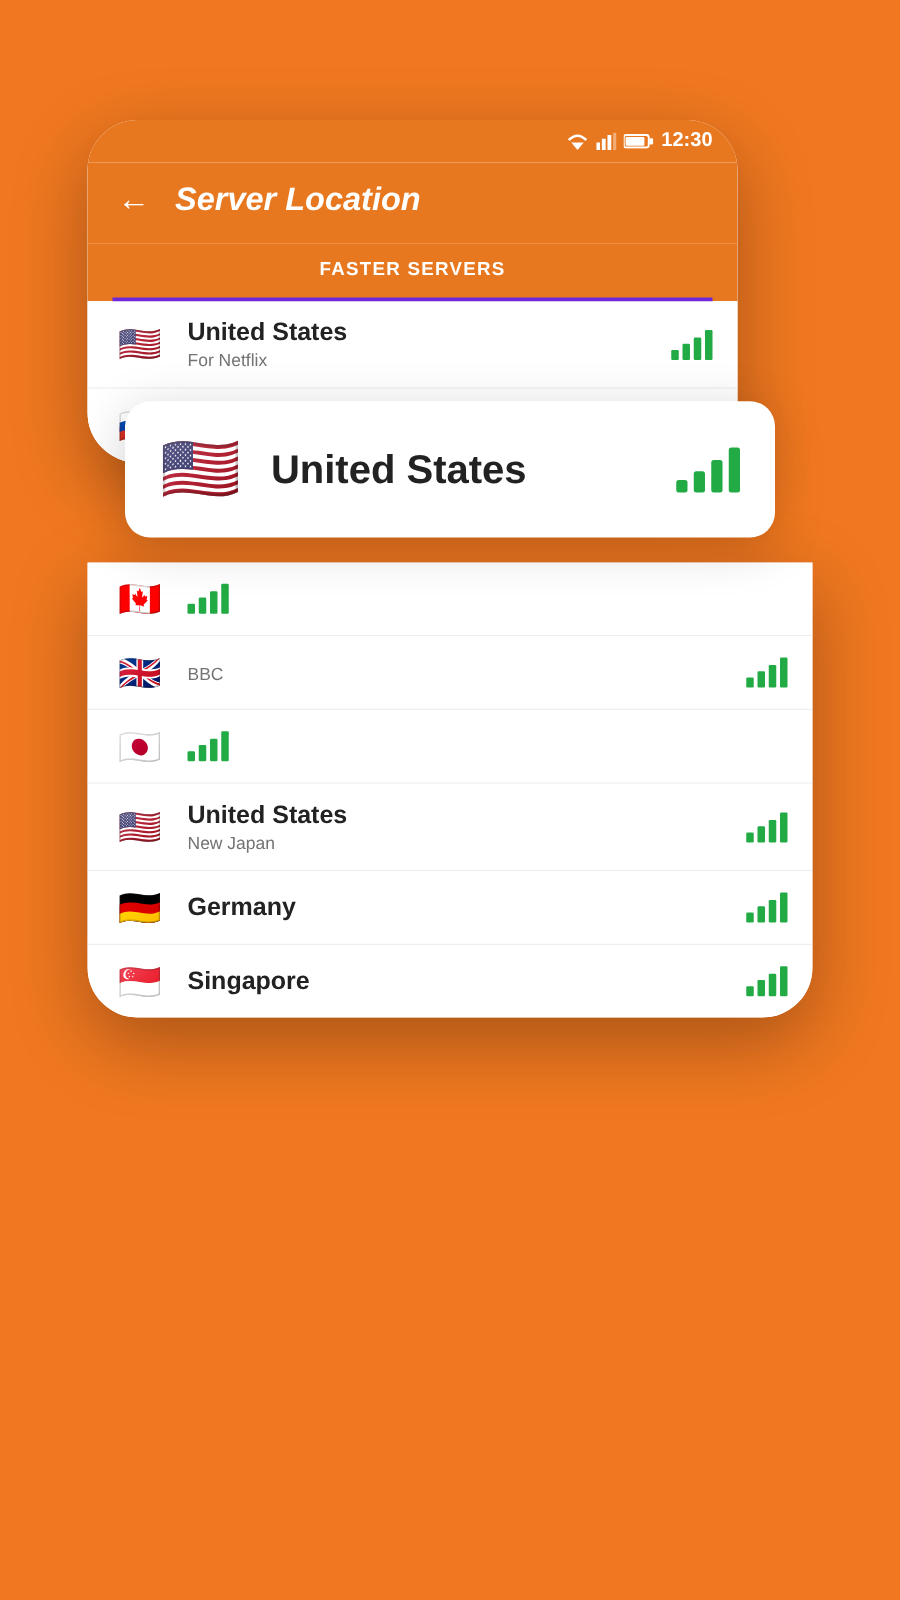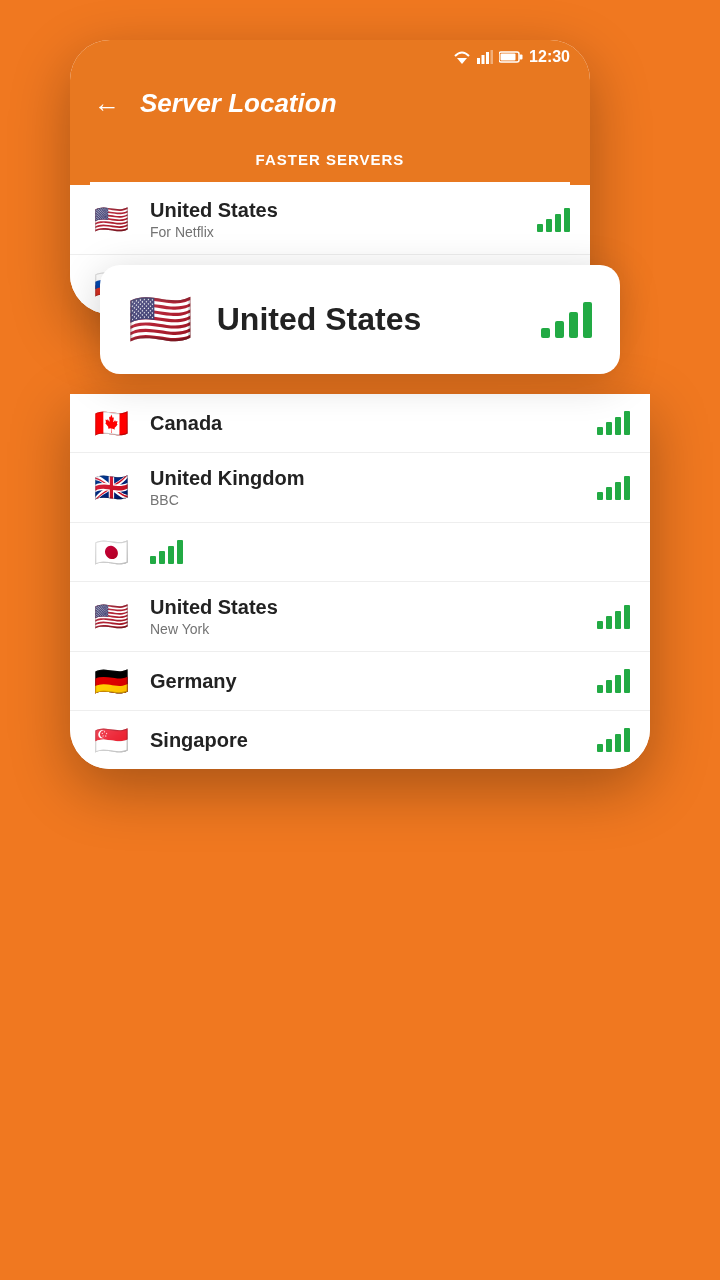--- a/index.html
+++ b/index.html
@@ -34,21 +34,22 @@
       line-height: 1.1;
       letter-spacing: -1px;
     }
 
     
     .orange-area {
       background: #F07820;
       position: relative;
       display: flex;
       justify-content: center;
-      padding-top: 40px;
+      padding-top: 56px;
+      margin-top: 40px;
     }
 
     
     .phone-mockup {
       width: 520px;
       background: white;
       border-radius: 40px;
       overflow: hidden;
       box-shadow: 0 20px 60px rgba(0,0,0,0.3);
       position: relative;
@@ -105,21 +106,21 @@
       flex: 1;
       text-align: center;
       padding: 12px 0 14px 0;
       font-size: 15px;
       font-weight: 700;
       letter-spacing: 1px;
       cursor: pointer;
     }
     .tab.active {
       color: white;
-      border-bottom: 3px solid #ffffff;
+      border-bottom: 3px solid #6d28d9;
     }
     .tab.inactive {
       color: rgba(255,255,255,0.7);
     }
 
     
     .server-list {
       background: #f5f5f5;
     }
     .server-item {
@@ -298,35 +299,31 @@
         </div>
       </div>
     </div>
   </div>
 
   <div style="background:#F07820; padding: 80px 70px 0 70px; position:relative; z-index:1;">
     <div class="phone-bottom">
 
       <div class="server-item">
         <div class="flag">🇨🇦</div>
-        <div class="server-info">
-          <div class="server-name">Canada</div>
-        </div>
         <div class="signal-icon">
           <div class="signal-bar" style="height:8px"></div>
           <div class="signal-bar" style="height:13px"></div>
           <div class="signal-bar" style="height:18px"></div>
           <div class="signal-bar" style="height:24px"></div>
         </div>
       </div>
 
       <div class="server-item">
         <div class="flag">🇬🇧</div>
         <div class="server-info">
-          <div class="server-name">United Kingdom</div>
           <div class="server-sub">BBC</div>
         </div>
         <div class="signal-icon">
           <div class="signal-bar" style="height:8px"></div>
           <div class="signal-bar" style="height:13px"></div>
           <div class="signal-bar" style="height:18px"></div>
           <div class="signal-bar" style="height:24px"></div>
         </div>
       </div>
 
@@ -337,21 +334,21 @@
           <div class="signal-bar" style="height:13px"></div>
           <div class="signal-bar" style="height:18px"></div>
           <div class="signal-bar" style="height:24px"></div>
         </div>
       </div>
 
       <div class="server-item">
         <div class="flag">🇺🇸</div>
         <div class="server-info">
           <div class="server-name">United States</div>
-          <div class="server-sub">New York</div>
+          <div class="server-sub">New Japan</div>
         </div>
         <div class="signal-icon">
           <div class="signal-bar" style="height:8px"></div>
           <div class="signal-bar" style="height:13px"></div>
           <div class="signal-bar" style="height:18px"></div>
           <div class="signal-bar" style="height:24px"></div>
         </div>
       </div>
 
       <div class="server-item">

